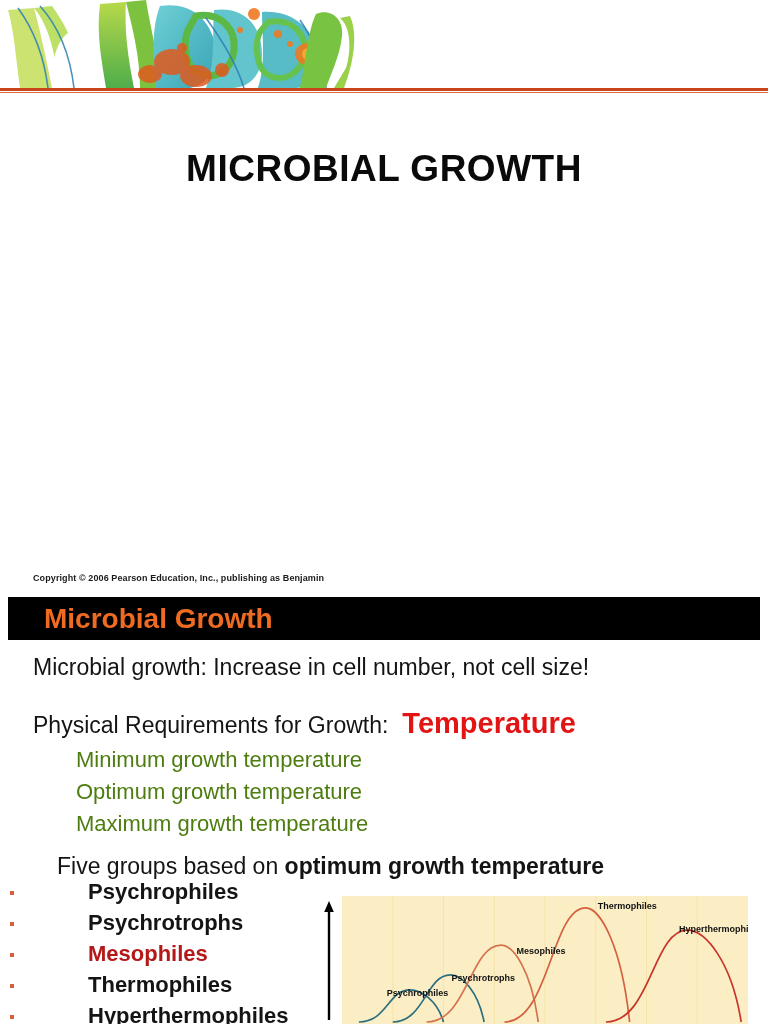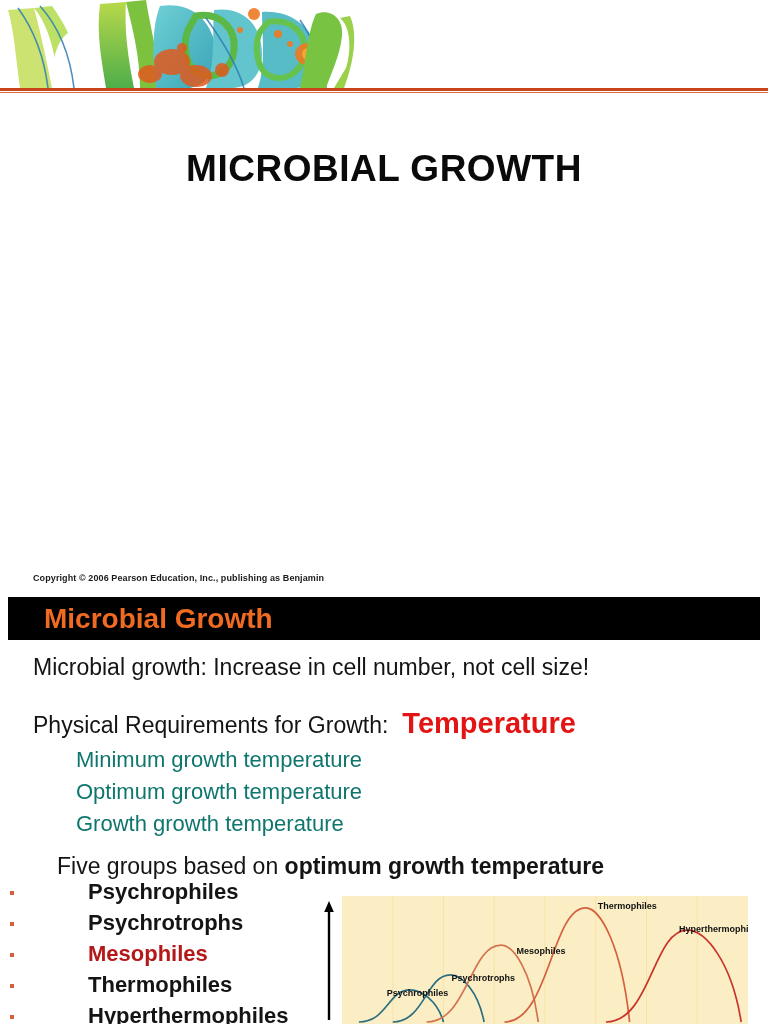--- a/index.html
+++ b/index.html
@@ -105,21 +105,21 @@
     color: #e31414;
     font-weight: bold;
     font-size: 29px;
     margin-left: 14px;
   }
 
   .sub-line {
     position: absolute;
     left: 76px;
     font-size: 22px;
-    color: #0f766e;
+    color: #4d7c0f;
     font-family: "Liberation Sans", sans-serif;
     white-space: nowrap;
   }
   #sub-min { top: 155px; }
   #sub-opt { top: 187px; }
   #sub-max { top: 219px; }
 
   #line-five-groups {
     left: 33px; top: 261px; margin-left: 24px;
   }
@@ -258,21 +258,21 @@
   <div id="section-banner">
     <div id="section-banner-title">Microbial Growth</div>
   </div>
 
   <div class="body-line" id="line-physical"><span>Physical Requirements for Growth:</span><span id="accent-temperature">Temperature</span></div>
 
   <div class="body-line" id="line-definition">Microbial growth:  Increase in cell number, not cell size!</div>
 
   <div class="sub-line" id="sub-min">Minimum growth temperature</div>
   <div class="sub-line" id="sub-opt">Optimum growth temperature</div>
-  <div class="sub-line" id="sub-max">Growth growth temperature</div>
+  <div class="sub-line" id="sub-max">Maximum growth temperature</div>
 
   <div class="body-line" id="line-five-groups"><span>Five groups based on </span><b>optimum growth temperature</b></div>
 
   <div id="group-list">
     <div class="group-row">
       <span class="group-bullet"></span>
       <span class="group-label">Psychrophiles</span>
     </div>
     <div class="group-row">
       <span class="group-bullet"></span>

